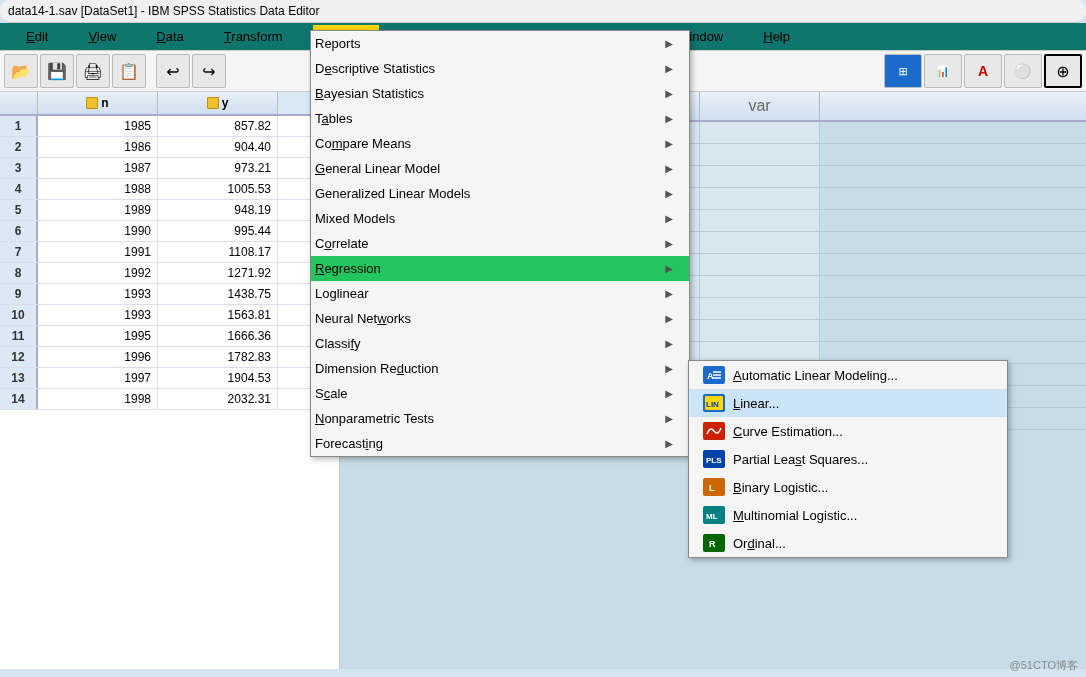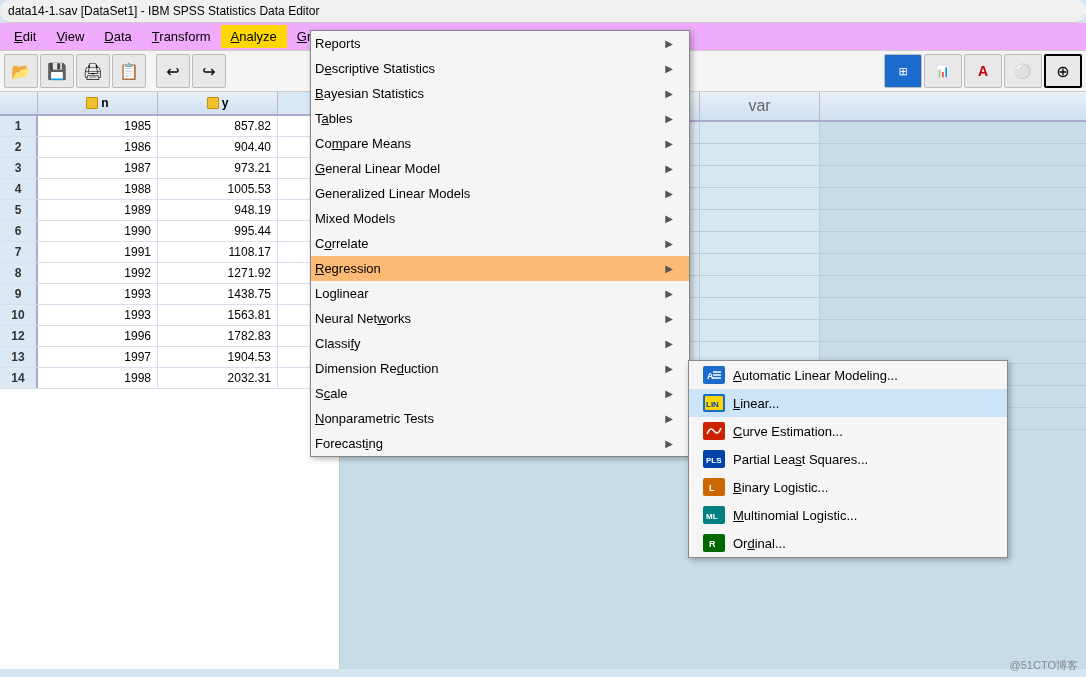--- a/index.html
+++ b/index.html
@@ -18,25 +18,26 @@
       background: #f0f0f0;
       padding: 4px 8px;
       font-size: 12px;
       border-bottom: 1px solid #ccc;
       color: #000;
       border-radius: 10px;
     }
 
     
     .menu-bar {
-      background: #f0abfc;
-      padding: 2px 4px;
+      background: #0f766e;
+      padding: 2px 16px;
       display: flex;
       align-items: center;
       border-bottom: 1px solid #ccc;
+      gap: 20px;
     }
     .menu-item {
       padding: 4px 10px;
       cursor: pointer;
       position: relative;
       font-size: 13px;
     }
     .menu-item.active { background: #ffd700; }
     .menu-item u { text-decoration: underline; }
 
@@ -191,21 +192,21 @@
       padding: 5px 16px 5px 4px;
       display: flex;
       align-items: center;
       justify-content: space-between;
       cursor: pointer;
       font-size: 13px;
       color: #000;
       position: relative;
     }
     .dropdown-item.highlighted {
-      background: #fdba74;
+      background: #22c55e;
       color: #000;
       text-align: center;
     }
     .dropdown-item .arrow {
       font-size: 10px;
       color: #555;
     }
 
     
     .regression-submenu {
@@ -347,20 +348,25 @@
           <div class="grid-cell row-num">9</div>
           <div class="grid-cell col-n">1993</div>
           <div class="grid-cell col-y">1438.75</div>
         </div>
         <div class="grid-row">
           <div class="grid-cell row-num">10</div>
           <div class="grid-cell col-n">1993</div>
           <div class="grid-cell col-y">1563.81</div>
         </div>
         <div class="grid-row">
+          <div class="grid-cell row-num">11</div>
+          <div class="grid-cell col-n">1995</div>
+          <div class="grid-cell col-y">1666.36</div>
+        </div>
+        <div class="grid-row">
           <div class="grid-cell row-num">12</div>
           <div class="grid-cell col-n">1996</div>
           <div class="grid-cell col-y">1782.83</div>
         </div>
         <div class="grid-row">
           <div class="grid-cell row-num">13</div>
           <div class="grid-cell col-n">1997</div>
           <div class="grid-cell col-y">1904.53</div>
         </div>
         <div class="grid-row">

